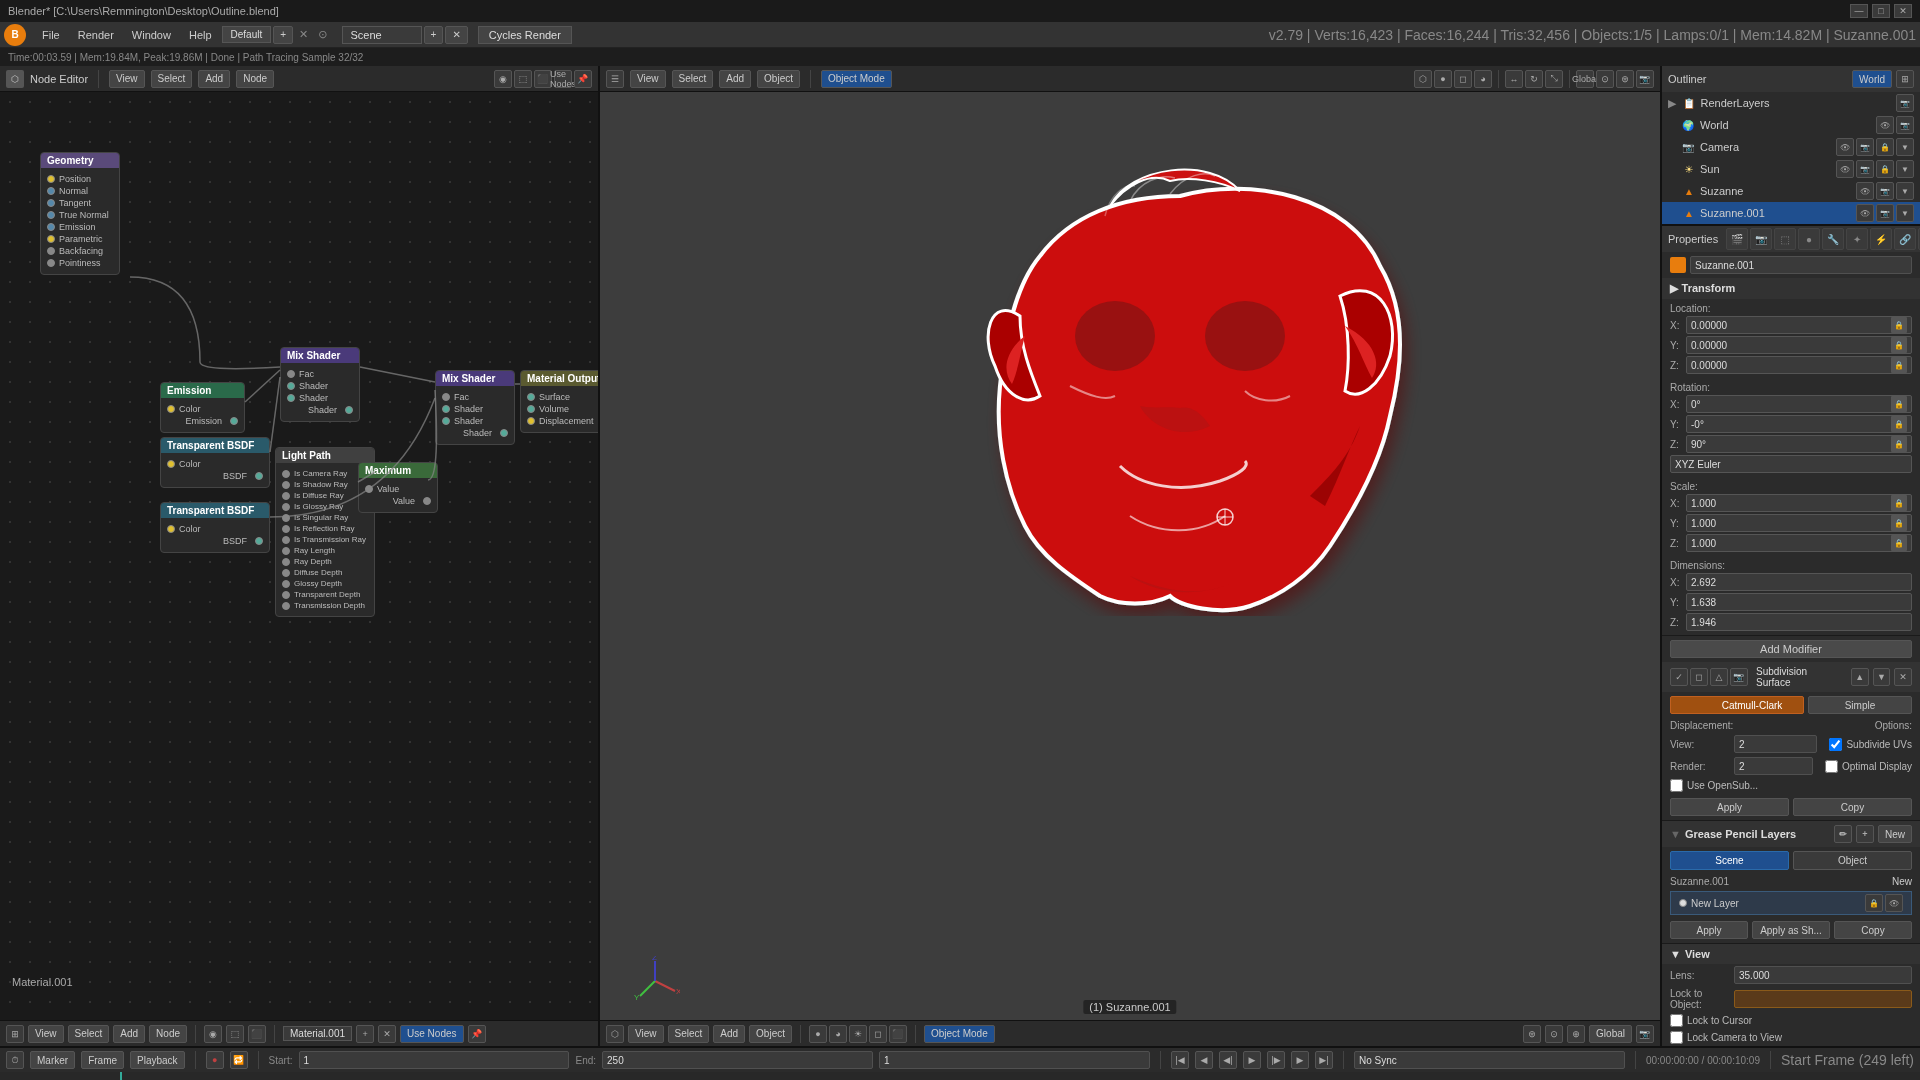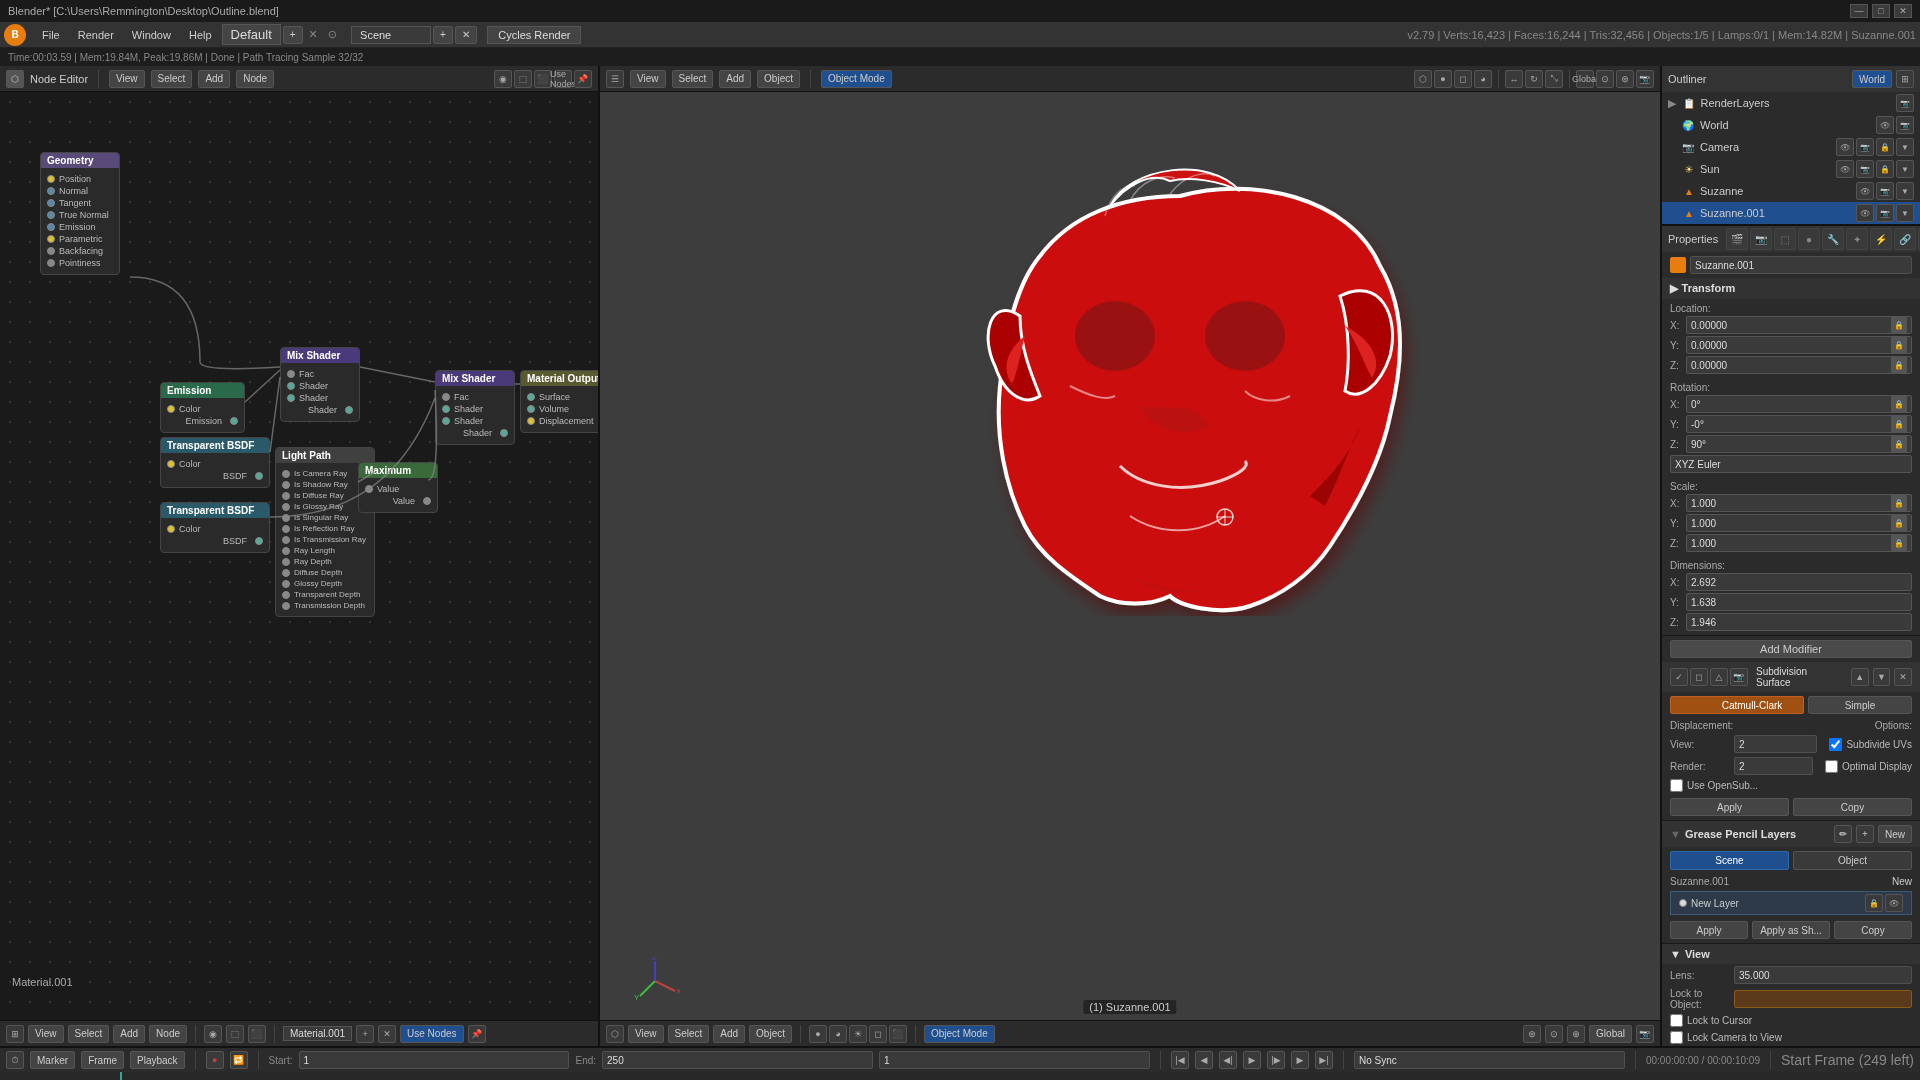--- a/index.html
+++ b/index.html
@@ -24,21 +24,21 @@
       height: 26px;
       background: #333;
       display: flex;
       align-items: center;
       padding: 0 4px;
       gap: 2px;
       border-bottom: 1px solid #222;
     }
     .menu-logo { width: 22px; height: 22px; background: #e87d0d; border-radius: 50%; display: flex; align-items: center; justify-content: center; font-weight: bold; font-size: 10px; color: #fff; margin-right: 6px; }
     .menu-item { padding: 2px 8px; cursor: pointer; color: #ccc; font-size: 11px; }
-    .workspace-btn { background: #444; border: 1px solid #555; padding: 2px 8px; color: #ddd; font-size: 13px; cursor: pointer; }
+    .workspace-btn { background: #444; border: 1px solid #555; padding: 2px 8px; color: #ddd; font-size: 10px; cursor: pointer; }
     .scene-selector { background: #3a3a3a; border: 1px solid #555; padding: 2px 8px; color: #ddd; font-size: 11px; margin-left: 8px; }
     .engine-btn { background: #444; border: 1px solid #555; padding: 2px 10px; color: #ddd; font-size: 11px; margin-left: 8px; }
 
     
     #main-layout {
       display: flex;
       width: 1920px;
       height: calc(1080px - 22px - 26px - 26px - 26px);
     }
 
@@ -414,21 +414,21 @@
   <span class="menu-item">Help</span>
   <button class="workspace-btn">Default</button>
   <button class="btn-small">+</button>
   <span style="font-size:11px;color:#888;margin:0 4px;">✕</span>
   <span style="font-size:11px;color:#888;margin:0 4px;">⊙</span>
   <input class="scene-selector" style="width: 80px;" value="Scene">
   <button class="btn-small">+</button>
   <button class="btn-small">✕</button>
   <button class="engine-btn">Cycles Render</button>
   <div class="flex-spacer"></div>
-  <span style="font-size:11px;color:#888;margin-left:27px;">v2.79 | Verts:16,423 | Faces:16,244 | Tris:32,456 | Objects:1/5 | Lamps:0/1 | Mem:14.82M | Suzanne.001</span>
+  <span style="font-size:14px;color:#888;margin-left:27px;">v2.79 | Verts:16,423 | Faces:16,244 | Tris:32,456 | Objects:1/5 | Lamps:0/1 | Mem:14.82M | Suzanne.001</span>
 </div>
 
 <div style="height:18px;background:#1d1d1d;display:flex;align-items:center;padding:0 8px;">
   <span style="font-size:10px;color:#888;">Time:00:03.59 | Mem:19.84M, Peak:19.86M | Done | Path Tracing Sample 32/32</span>
 </div>
 
 <div id="main-layout">
 
   <div id="left-panel">
     <div id="left-panel-header">

